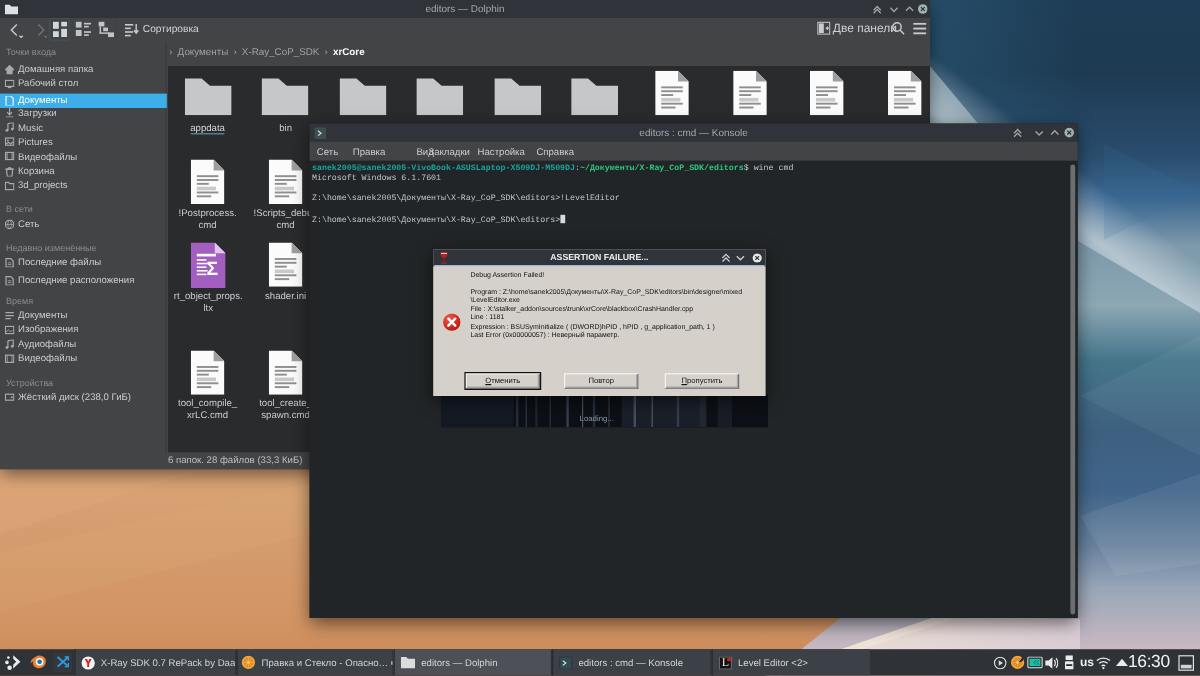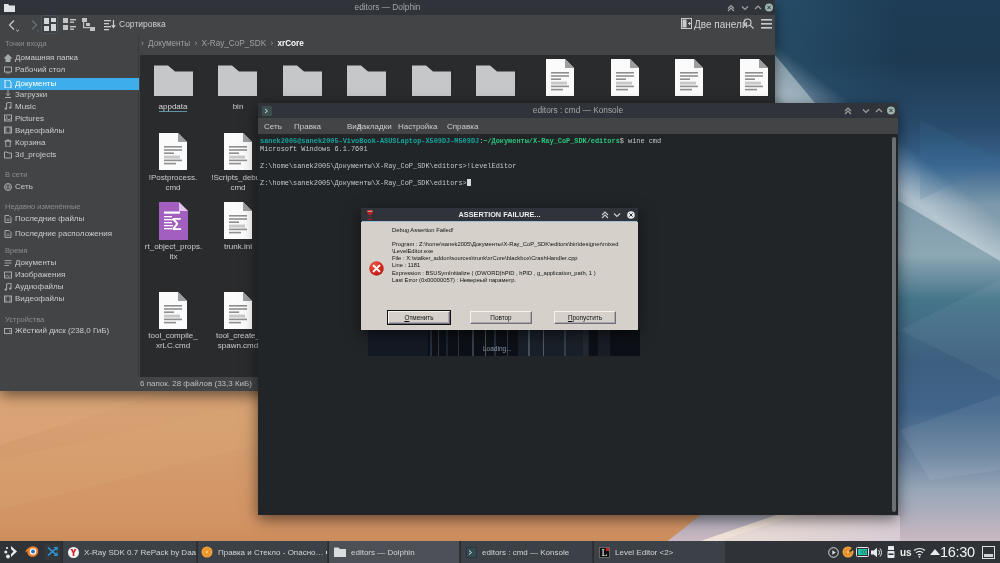--- a/index.html
+++ b/index.html
@@ -307,21 +307,21 @@
           <rect x="5" y="17" width="9" height="1.3" fill="#fff"></rect>
           <rect x="5" y="20" width="8" height="1.3" fill="#fff"></rect>
           <rect x="5" y="23" width="9" height="1.3" fill="#fff"></rect>
           <rect x="5" y="26" width="8" height="1.3" fill="#fff"></rect>
       <text x="13" y="27.5" font-size="16" font-weight="bold" fill="#fff" font-family="Liberation Serif">Σ</text>
     </svg>
     <svg class="abs" style="left:84px;top:147px;" width="28" height="37">
           <use href="#docicon"></use>
         </svg>
     <div class="flabel" style="left:-4px;top:187px;width:75px;">rt_object_props.<br>ltx</div>
-    <div class="flabel" style="left:67px;top:187px;width:62px;">trunk.ini</div>
+    <div class="flabel" style="left:67px;top:187px;width:62px;">shader.ini</div>
 
     <svg class="abs" style="left:19px;top:237px;" width="28" height="37">
           <use href="#docicon"></use>
         </svg>
     <svg class="abs" style="left:84px;top:237px;" width="28" height="37">
           <use href="#docicon"></use>
         </svg>
     <div class="flabel" style="left:2px;top:276px;width:62px;">tool_compile_<br>xrLC.cmd</div>
     <div class="flabel" style="left:67px;top:276px;width:62px;">tool_create_<br>spawn.cmd</div>
   </div>

